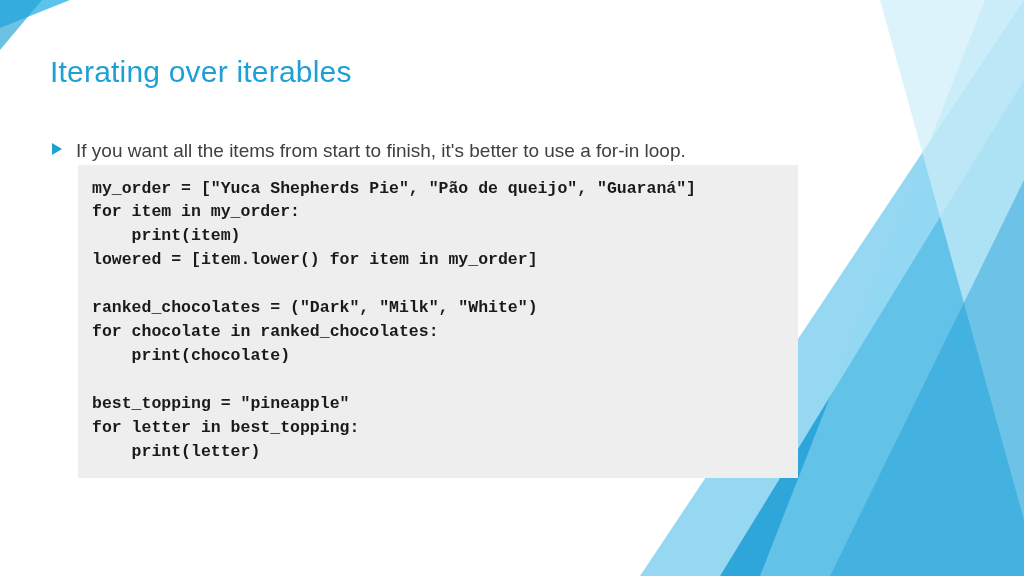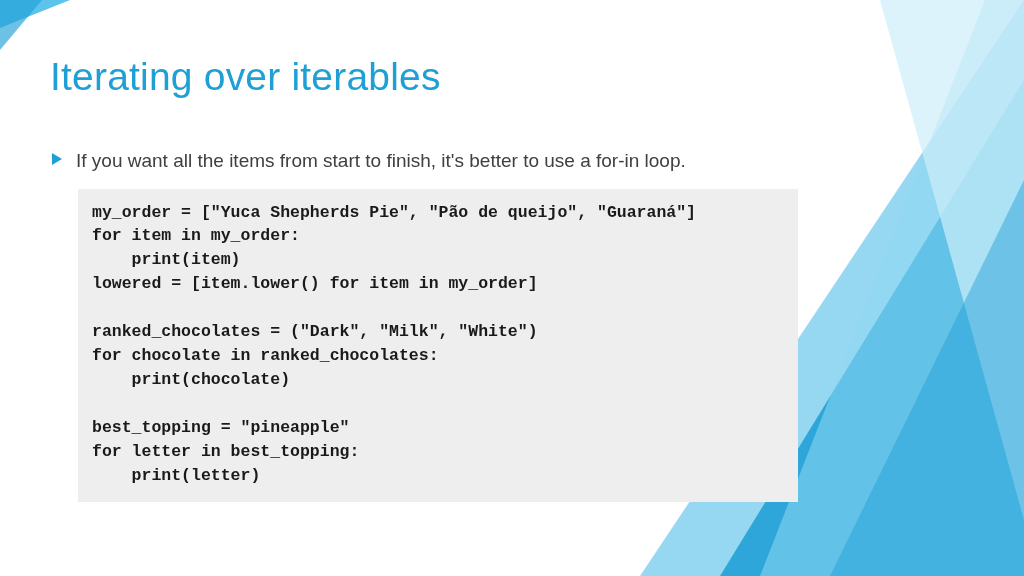--- a/index.html
+++ b/index.html
@@ -1,21 +1,21 @@
 <!DOCTYPE html>
 <html><head>
 <meta charset="utf-8">
 <style>
   * { box-sizing: border-box; margin: 0; padding: 0; }
   html, body { width: 1024px; height: 576px; overflow: hidden; font-family: "Segoe UI", "Trebuchet MS", Arial, sans-serif; color: #3a3a3a; background: #fff; }
   .slide { position: relative; width: 1024px; height: 576px; }
   .decor { position: absolute; inset: 0; pointer-events: none; }
   .content { position: relative; padding: 55px 70px 0 50px; }
-  h1.title { font-size: 39px; font-weight: 400; color: #1e9fd6; letter-spacing: 0.2px; margin-bottom: 48px; }
-  .bullet-row { display: flex; align-items: flex-start; gap: 12px; margin-bottom: 14px; }
+  h1.title { font-size: 30px; font-weight: 400; color: #1e9fd6; letter-spacing: 0.2px; margin-bottom: 48px; }
+  .bullet-row { display: flex; align-items: flex-start; gap: 12px; }
   .bullet-icon { flex: 0 0 auto; margin-top: 5px; }
   .bullet-text { font-size: 19px; line-height: 1.45; color: #404040; max-width: 700px; }
   .code-block { margin-left: 28px; background: #eeeeee; padding: 12px 14px 14px 14px; font-family: "Courier New", Courier, monospace; font-size: 16.5px; line-height: 1.45; font-weight: bold; color: #1a1a1a; white-space: pre; width: 720px; }
 </style>
 </head>
 <body>
 
 <div class="slide">
 
   <svg class="decor" width="1024" height="576" viewBox="0 0 1024 576">

